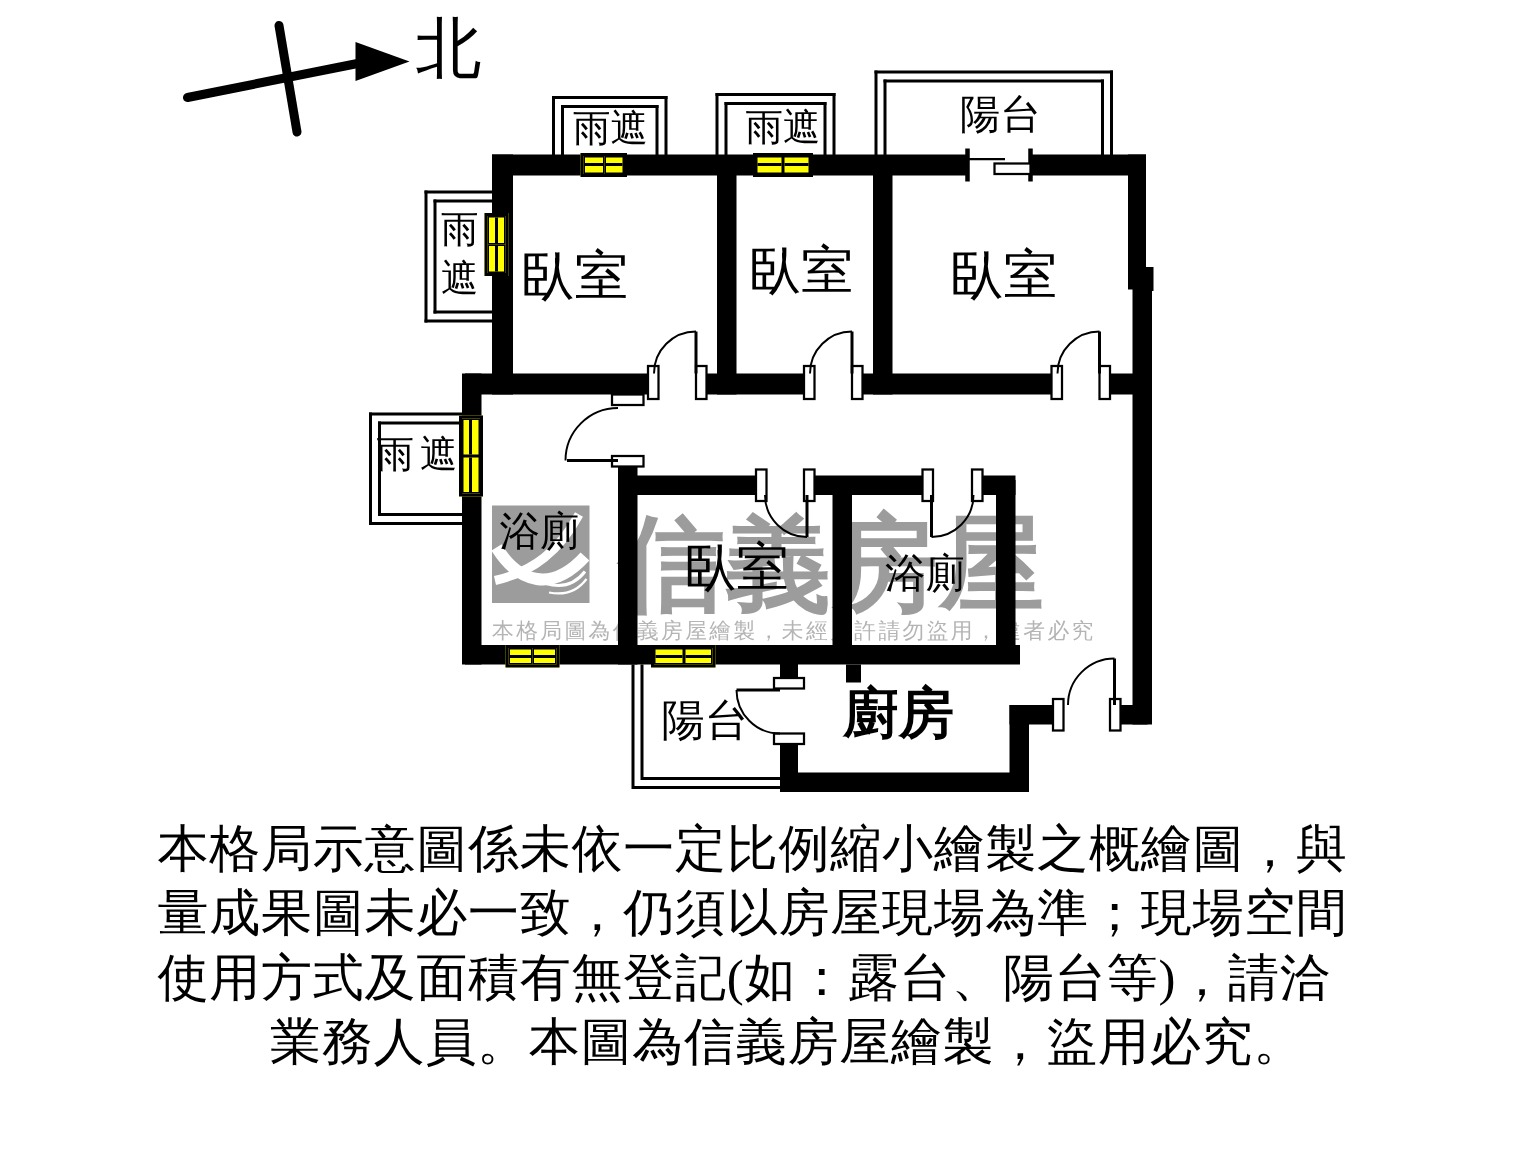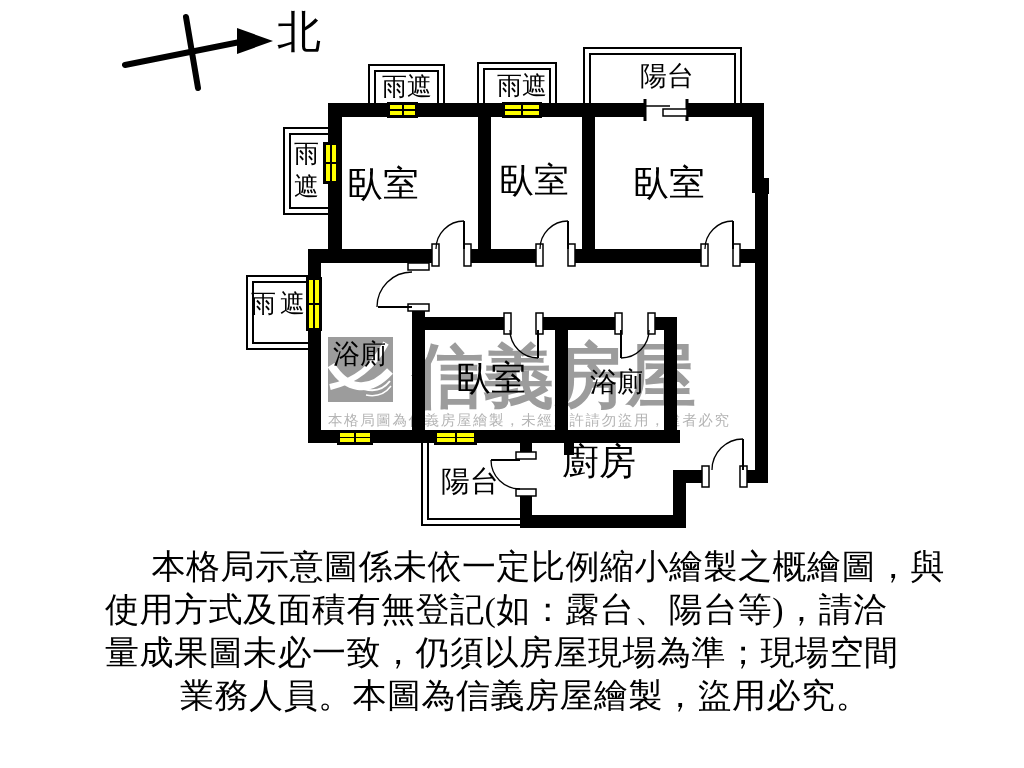--- a/index.html
+++ b/index.html
@@ -192,28 +192,28 @@
       <rect x="663" y="109" width="24" height="7" fill="#fff" stroke="#000" stroke-width="1.5"></rect>
     </g>
   </svg>
 
   <div class="lbl" style="left:347px;top:166px;font-size:36px;">臥室</div>
   <div class="lbl" style="left:499px;top:163px;font-size:35px;">臥室</div>
   <div class="lbl" style="left:633px;top:165px;font-size:36px;">臥室</div>
   <div class="lbl" style="left:456px;top:361px;font-size:35px;">臥室</div>
   <div class="lbl" style="left:333px;top:340px;font-size:27px;">浴廁</div>
   <div class="lbl" style="left:590px;top:368px;font-size:27px;">浴廁</div>
-  <div class="lbl" style="left:562px;top:443px;font-size:37px;">廚房</div>
+  <div class="lbl" style="left:562px;top:458px;font-size:37px;font-weight:bold;">廚房</div>
   <div class="lbl" style="left:441px;top:466px;font-size:29px;">陽台</div>
   <div class="lbl" style="left:640px;top:62px;font-size:27px;">陽台</div>
   <div class="lbl" style="left:382px;top:74px;font-size:25px;">雨遮</div>
   <div class="lbl" style="left:497px;top:73px;font-size:25px;">雨遮</div>
   <div class="lbl" style="left:294px;top:138px;font-size:25px;width:27px;white-space:normal;word-break:break-all;line-height:1.3;">雨遮</div>
   <div class="lbl" style="left:251px;top:291px;font-size:25px;letter-spacing:4px;">雨遮</div>
 
   <div style="position:absolute;left:105px;top:545px;width:840px;">
-    <div class="disc-line lbl" style="position:static;text-align:right;">本格局示意圖係未依一定比例縮小繪製之概繪圖，與</div>
+    <div class="disc-line lbl" style="position:static;">本格局示意圖係未依一定比例縮小繪製之概繪圖，與</div>
+    <div class="disc-line lbl" style="position:static;">量成果圖未必一致，仍須以房屋現場為準；現場空間</div>
     <div class="disc-line lbl" style="position:static;">使用方式及面積有無登記(如：露台、陽台等)，請洽</div>
-    <div class="disc-line lbl" style="position:static;">量成果圖未必一致，仍須以房屋現場為準；現場空間</div>
     <div class="disc-line lbl" style="position:static;text-align:center;">業務人員。本圖為信義房屋繪製，盜用必究。</div>
   </div>
 
 </div>
 
 </body></html>

